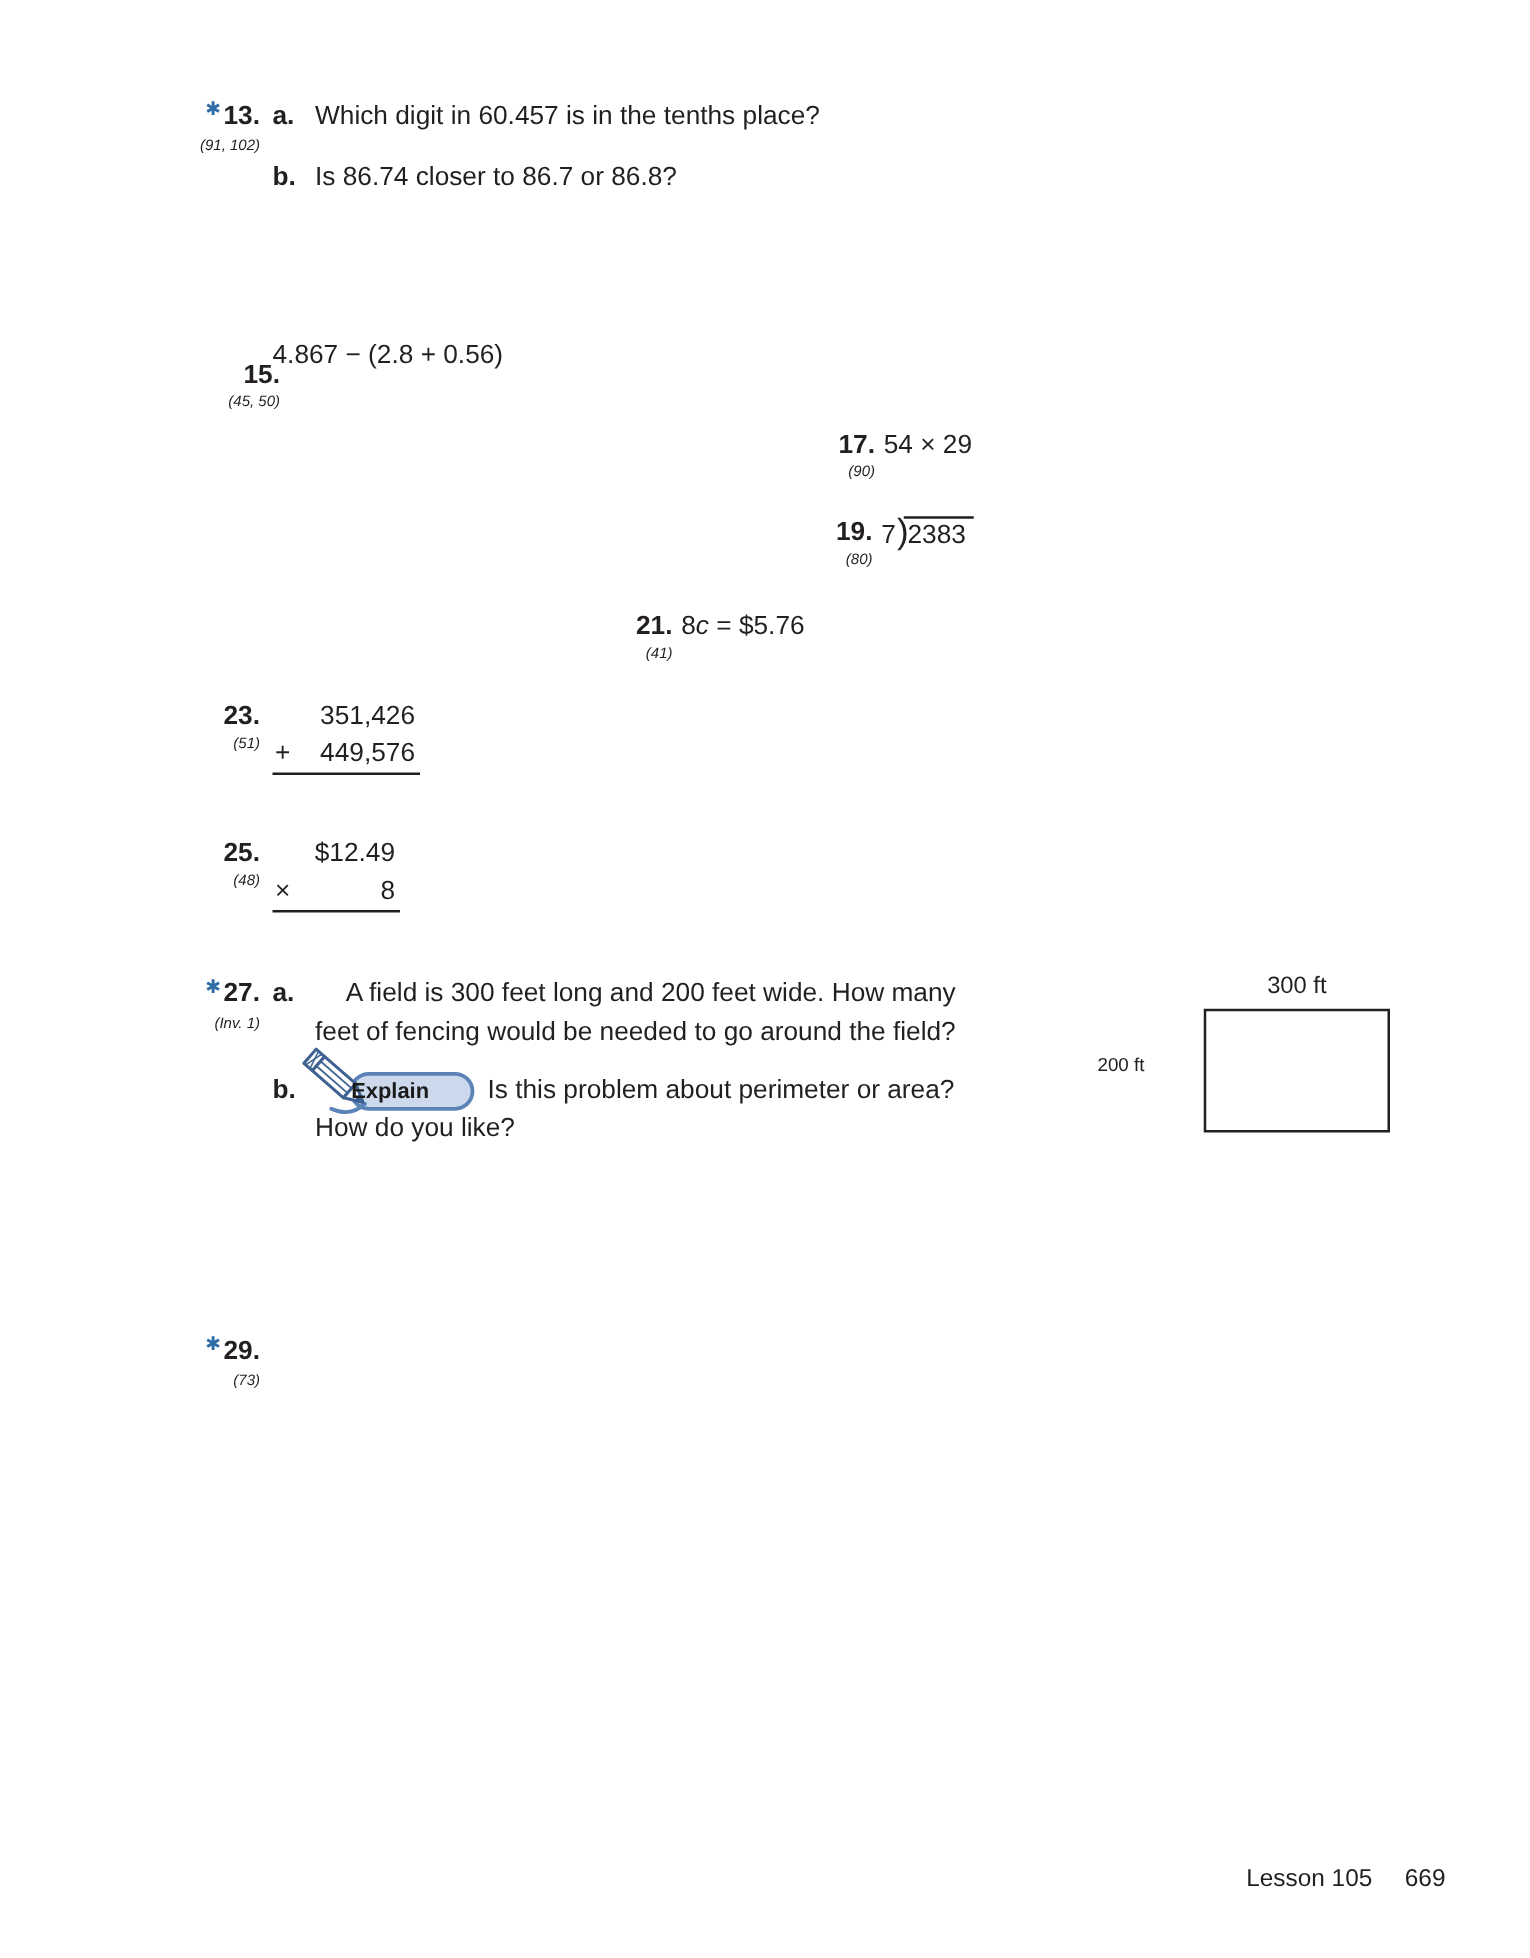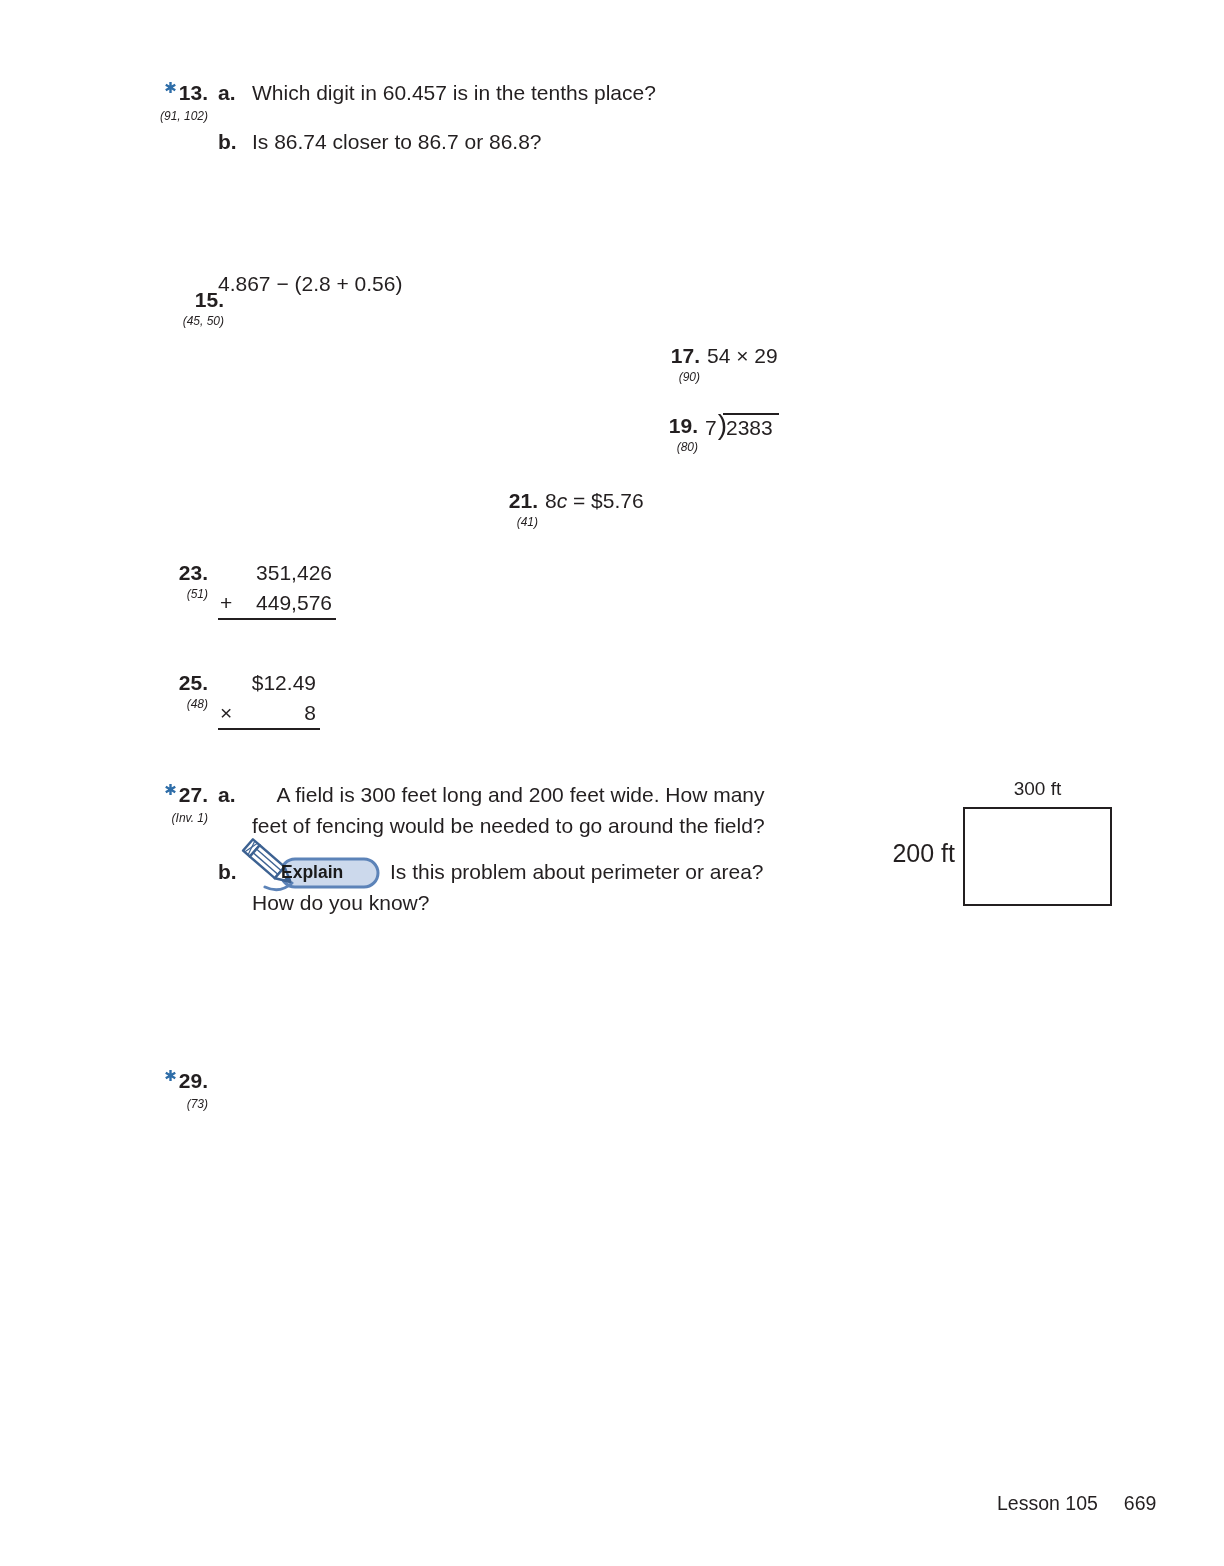--- a/index.html
+++ b/index.html
@@ -35,21 +35,21 @@
   .badge { position:absolute; left:238px; top:836px; width:150px; height:58px; }
   .badge svg { position:absolute; left:0; top:0; }
   .badge-label {
     position:absolute; left:43px; top:23px; width:97px; height:28px;
     line-height:27px; font-weight:700; font-size:17.5px; color:#1a1a1a;
   }
 
   
   .field-rect { position:absolute; left:963px; top:807px; width:149px; height:99px; border:2px solid #231f20; background:#ffffff; }
   .dim-top  { position:absolute; left:963px; top:779px; width:149px; text-align:center; font-size:19px; line-height:20px; }
-  .dim-side { position:absolute; left:878px; top:843px; width:77px; text-align:right; font-size:25px; line-height:20px; }
+  .dim-side { position:absolute; left:878px; top:843px; width:77px; font-size:15px; line-height:20px; }
 
   .footer { position:absolute; left:985px; top:1493px; display:flex; gap:26px; font-size:19.5px; font-weight:400; line-height:21px;margin-left:12px; }
 </style>
 </head>
 <body>
 
 <div class="page">
 
   <div class="numblock" style="left:120px; top:82px;">
     <span class="star">✱</span><span class="num">13.</span>
@@ -145,21 +145,21 @@
         <path d="M42 -7.5 L56 0 L42 7.5 Z"></path>
         <path d="M51 -2.7 L56 0 L51 2.7 Z" fill="#3d6292"></path>
         <line x1="2.5" y1="-7.5" x2="6.5" y2="7.5" stroke-width="1.2"></line>
         <line x1="6" y1="-7.5" x2="2" y2="7.5" stroke-width="1.2"></line>
       </g>
     </svg>
     <div class="badge-label">Explain</div>
   </div>
 
   <div class="txt" style="left:390px; top:861px;">Is this problem about perimeter or area?</div>
-  <div class="txt" style="left:252px; top:892px;">How do you know?</div>
+  <div class="txt" style="left:252px; top:892px;">How do you like?</div>
 
   <div class="dim-top">300 ft</div>
   <div class="dim-side">200 ft</div>
   <div class="field-rect"></div>
 
   <div class="numblock" style="left:120px; top:1070px;">
     <span class="star">✱</span><span class="num">29.</span>
     <div class="ref">(73)</div>
   </div>
 

